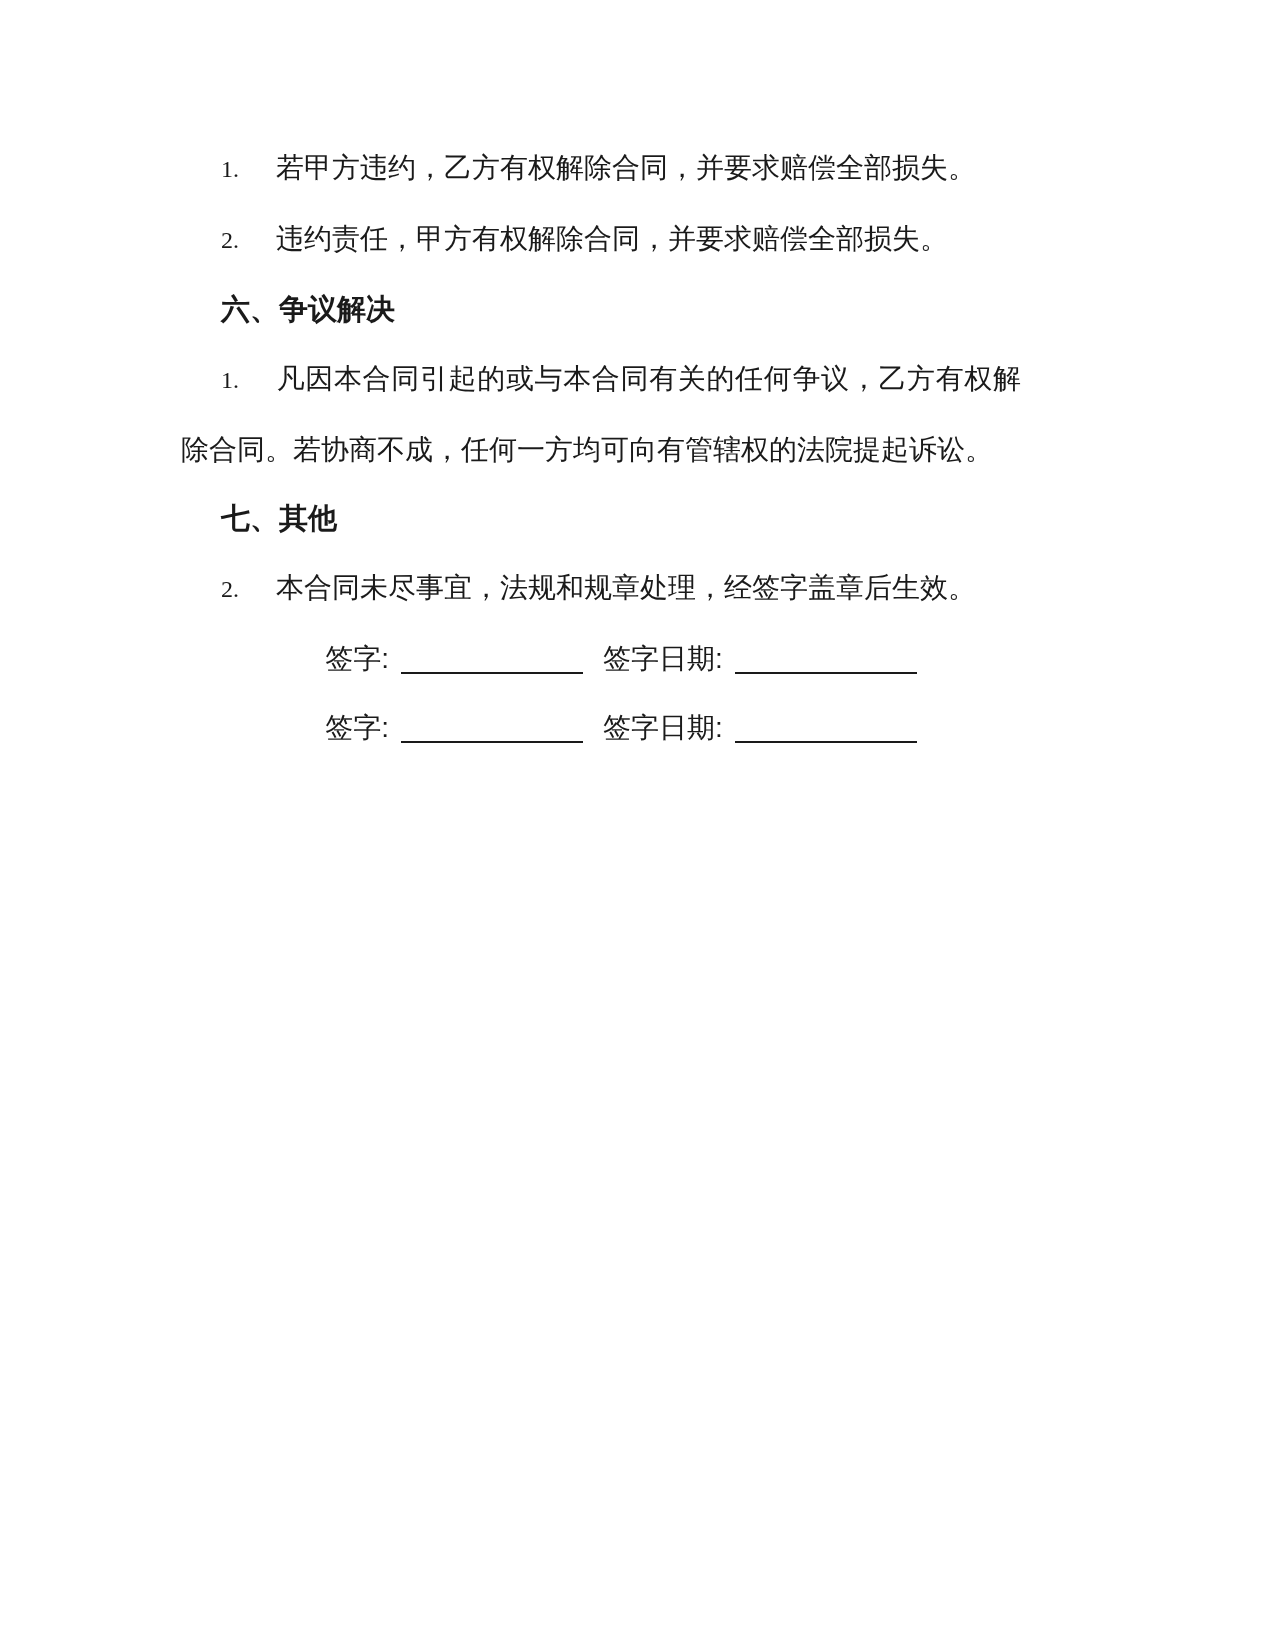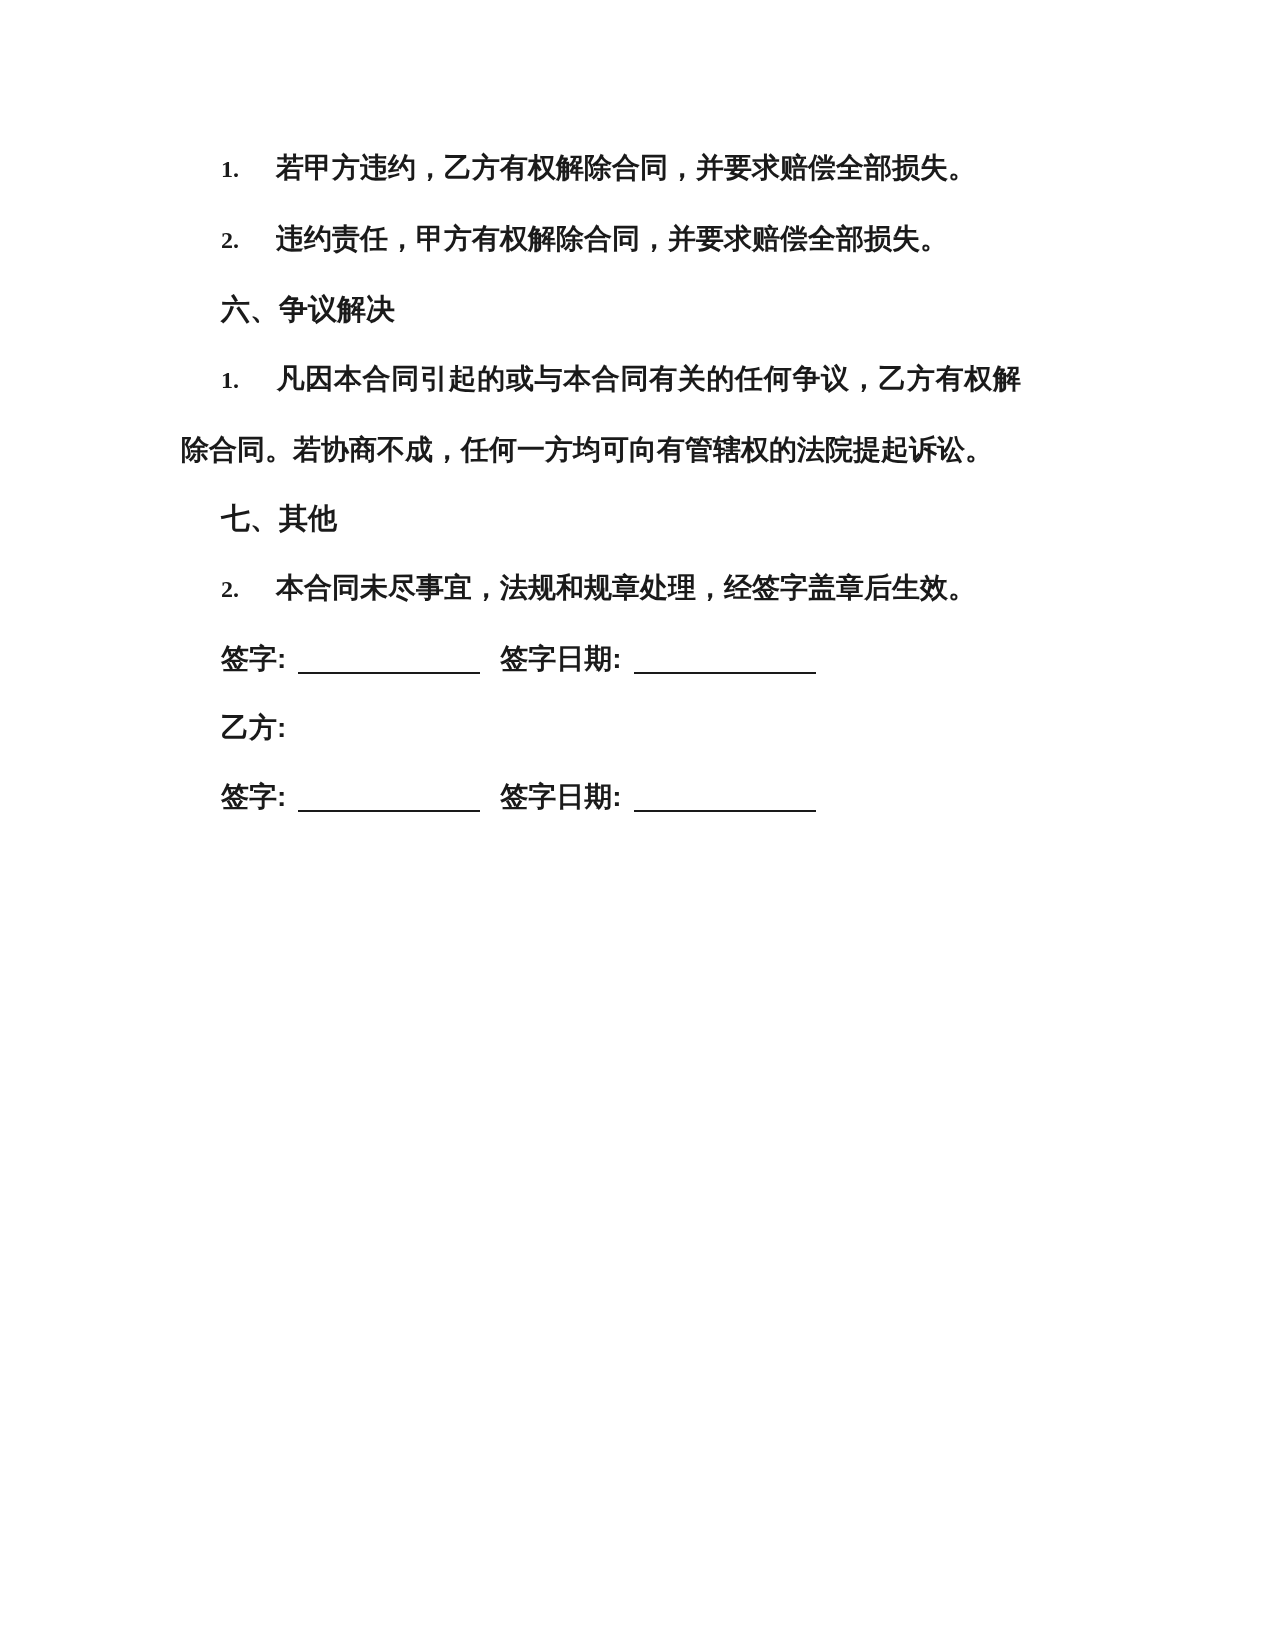--- a/index.html
+++ b/index.html
@@ -20,21 +20,21 @@
     width: 1275px;
   }
   .content {
     width: 840px;
   }
   p, h2 {
     margin: 0;
     padding: 0;
     font-size: 28px;
     line-height: 69px;
-    font-weight: bold;
+    font-weight: normal;
     text-align: justify;
   }
   h2.sec-heading {
     font-weight: bold;
     font-size: 29px;
     text-indent: 40px;
     text-align: left;
   }
   p.item {
     text-indent: 40px;
@@ -45,21 +45,21 @@
     font-family: "Liberation Serif", serif;
     font-size: 24px;
     text-indent: 0;
   }
   p.plain {
     text-indent: 40px;
     text-align: left;
   }
   .sig-row {
     text-indent: 40px;
-    text-align: left;
+    text-align: center;
     white-space: nowrap;
   }
   .sig-line {
     display: inline-block;
     width: 182px;
     height: 30px;
     border-bottom: 2px solid #1a1a1a;
     vertical-align: baseline;
     margin-bottom: -6px;
   }
@@ -90,19 +90,18 @@
     <section>
       <h2 class="sec-heading">七、其他</h2>
       <p class="item"><span class="num">2.</span><span>本合同未尽事宜，法规和规章处理，经签字盖章后生效。</span></p>
     </section>
 
     <section>
 
 
       <p class="sig-row"><span>签字:</span><span class="sig-line first"></span><span>签字日期:</span><span class="sig-line second"></span></p>
 
-      <p class="plain">乙方:</p>
 
       <p class="sig-row"><span>签字:</span><span class="sig-line first"></span><span>签字日期:</span><span class="sig-line second"></span></p>
     </section>
 
   </div>
 </div>
 
 </body></html>

